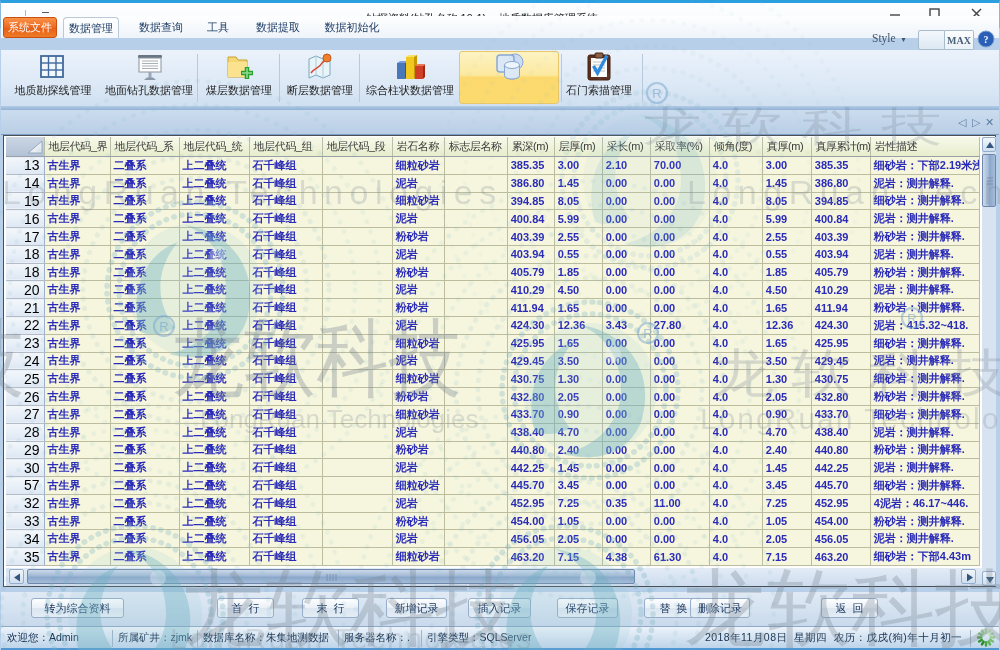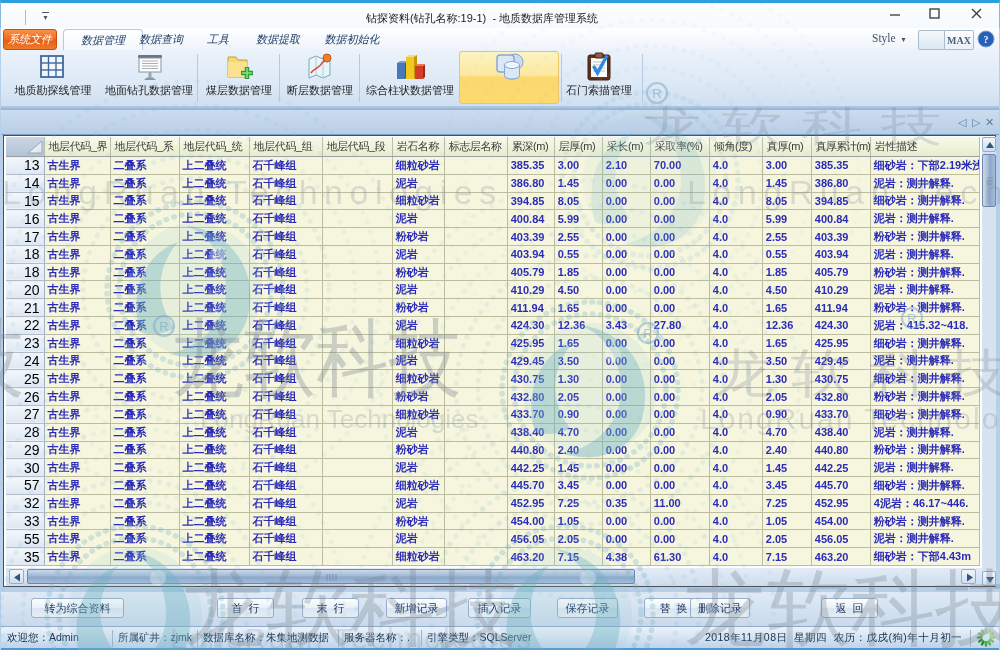--- a/index.html
+++ b/index.html
@@ -4,24 +4,24 @@
 *{margin:0;padding:0;box-sizing:border-box;}
 html,body{width:1000px;height:650px;overflow:hidden;font-family:"Liberation Sans",sans-serif;}
 body{position:relative;background:#b7cfe8;}
 .abs{position:absolute;}
 
 #titlebar{left:0;top:0;width:1000px;height:28px;background:linear-gradient(#fdfeff,#f6fafd);border-top:3px solid #2b9fe0;border-left:1px solid #88b8dc;border-right:1px solid #88b8dc;}
 #qatsep{left:24px;top:7px;width:1px;height:15px;background:#b0b8c0;}
 #qatarrow{left:41px;top:9px;width:12px;height:10px;color:#505a64;font-size:8px;}
 #title{left:-19px;top:8px;width:1000px;text-align:center;font-size:11px;color:#1a1a1a;}
 
-#ribbontabs{left:1px;top:28px;width:998px;height:22px;background:linear-gradient(#feffff,#eef4fa);font-style:italic;}
+#ribbontabs{left:1px;top:16px;width:998px;height:22px;background:linear-gradient(#feffff,#eef4fa);}
 #sysfile{left:2px;top:1px;width:54px;height:21px;background:linear-gradient(#f89147,#ef6d23 45%,#e75f15 55%,#ee7b28);border:1px solid #c94f10;border-radius:3px;color:#fff;font-size:11px;text-align:center;line-height:19px;}
 .rtab{top:1px;height:21px;font-size:11px;color:#1e3c64;text-align:center;line-height:21px;}
-#tab-active{left:62px;width:80px;background:linear-gradient(#ffffff,#f4f8fc);border:1px solid #bac8d8;border-bottom:none;border-radius:4px 4px 0 0;}
+#tab-active{left:62px;width:56px;background:linear-gradient(#ffffff,#f4f8fc);border:1px solid #bac8d8;border-bottom:none;border-radius:4px 4px 0 0;}
 
 #ribbon{left:1px;top:50px;width:998px;height:60px;background:linear-gradient(#e7f0fa,#dbe8f6 55%,#cfdff1);}
 #ribbon .rsep{top:4px;width:1px;height:48px;background:#b7c9dd;}
 .rlabel{top:33px;height:14px;font-size:11px;color:#1c1c1c;text-align:center;white-space:nowrap;}
 #hilite{left:458px;top:1px;width:100px;height:53px;background:linear-gradient(#fdf3c2,#fce9a0 45%,#fbd96e 50%,#fbda6e);border:1px solid #e8c66a;border-radius:3px;}
 #ribbonedge{left:1px;top:106px;width:998px;height:4px;background:linear-gradient(#b4cbe4,#8fb2d6);}
 
 #tabbar{left:1px;top:110px;width:998px;height:25px;background:linear-gradient(#cbdcee,#b9cee6);border-bottom:1px solid #7e9fc4;}
 .dtab{top:2px;height:23px;font-size:12px;color:#1e3c64;border:1px solid #8aa6c8;border-bottom:none;border-radius:4px 4px 0 0;padding:4px 6px 0 8px;white-space:nowrap;}
 #dtab1{left:8px;background:linear-gradient(#f2f7fc,#cfdeee);}
@@ -593,21 +593,21 @@
             <td class="d">454.00</td>
             <td class="d">1.05</td>
             <td class="d">0.00</td>
             <td class="d">0.00</td>
             <td class="d">4.0</td>
             <td class="d">1.05</td>
             <td class="d">454.00</td>
             <td class="d">粉砂岩：测井解释.</td>
           </tr>
           <tr>
-            <td class="rn">55</td>
+            <td class="rn">34</td>
             <td class="d">古生界</td>
             <td class="d">二叠系</td>
             <td class="d">上二叠统</td>
             <td class="d">石千峰组</td>
             <td class="d"></td>
             <td class="d">泥岩</td>
             <td class="d"></td>
             <td class="d">456.05</td>
             <td class="d">2.05</td>
             <td class="d">0.00</td>

